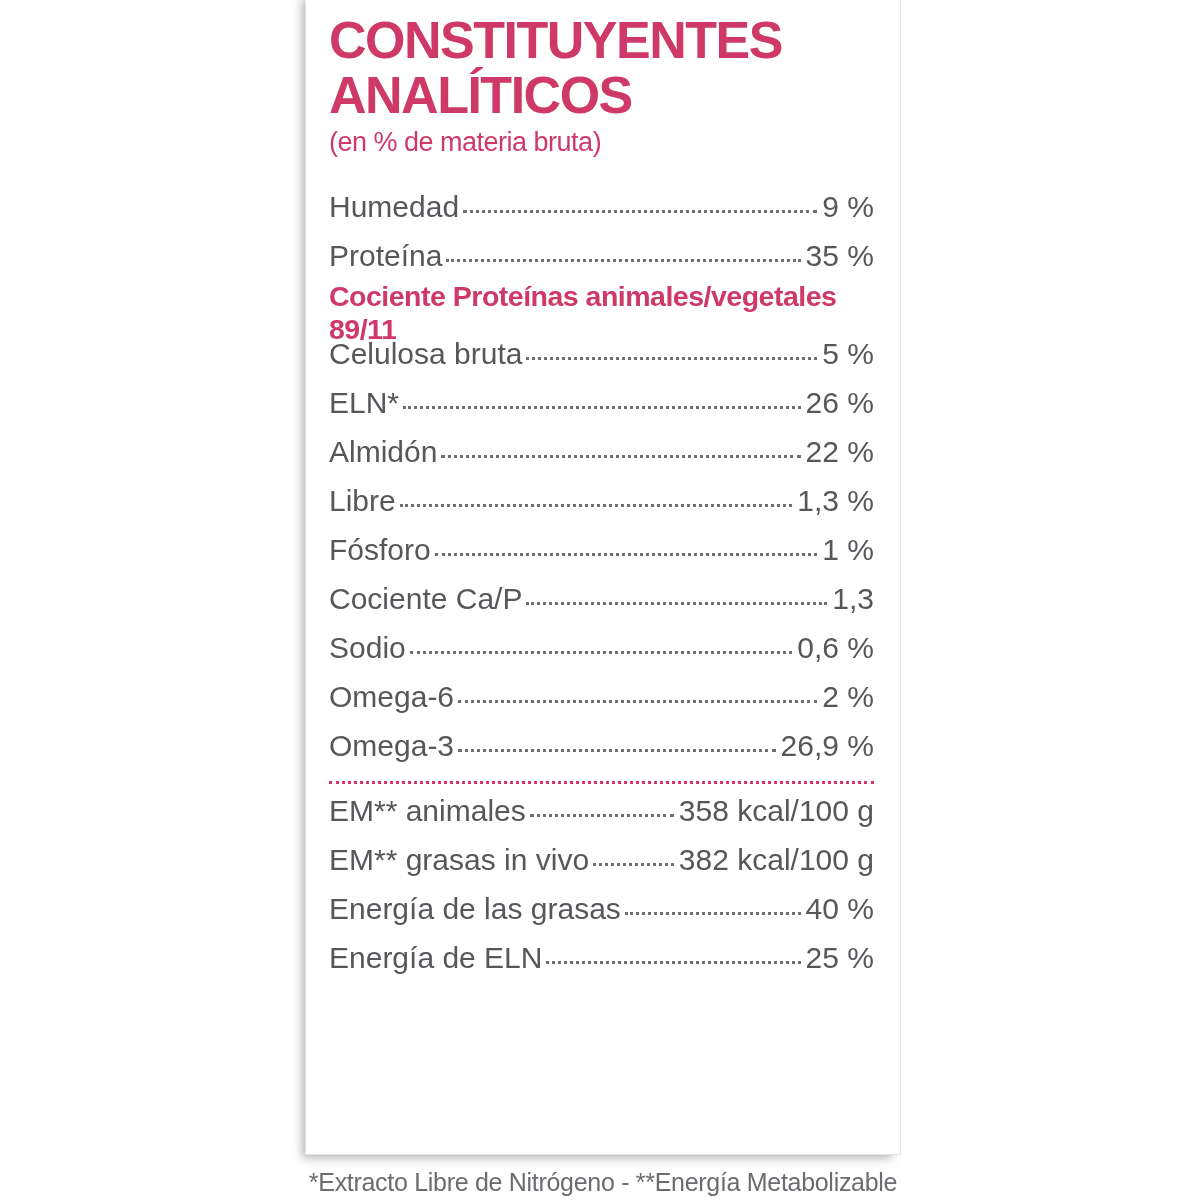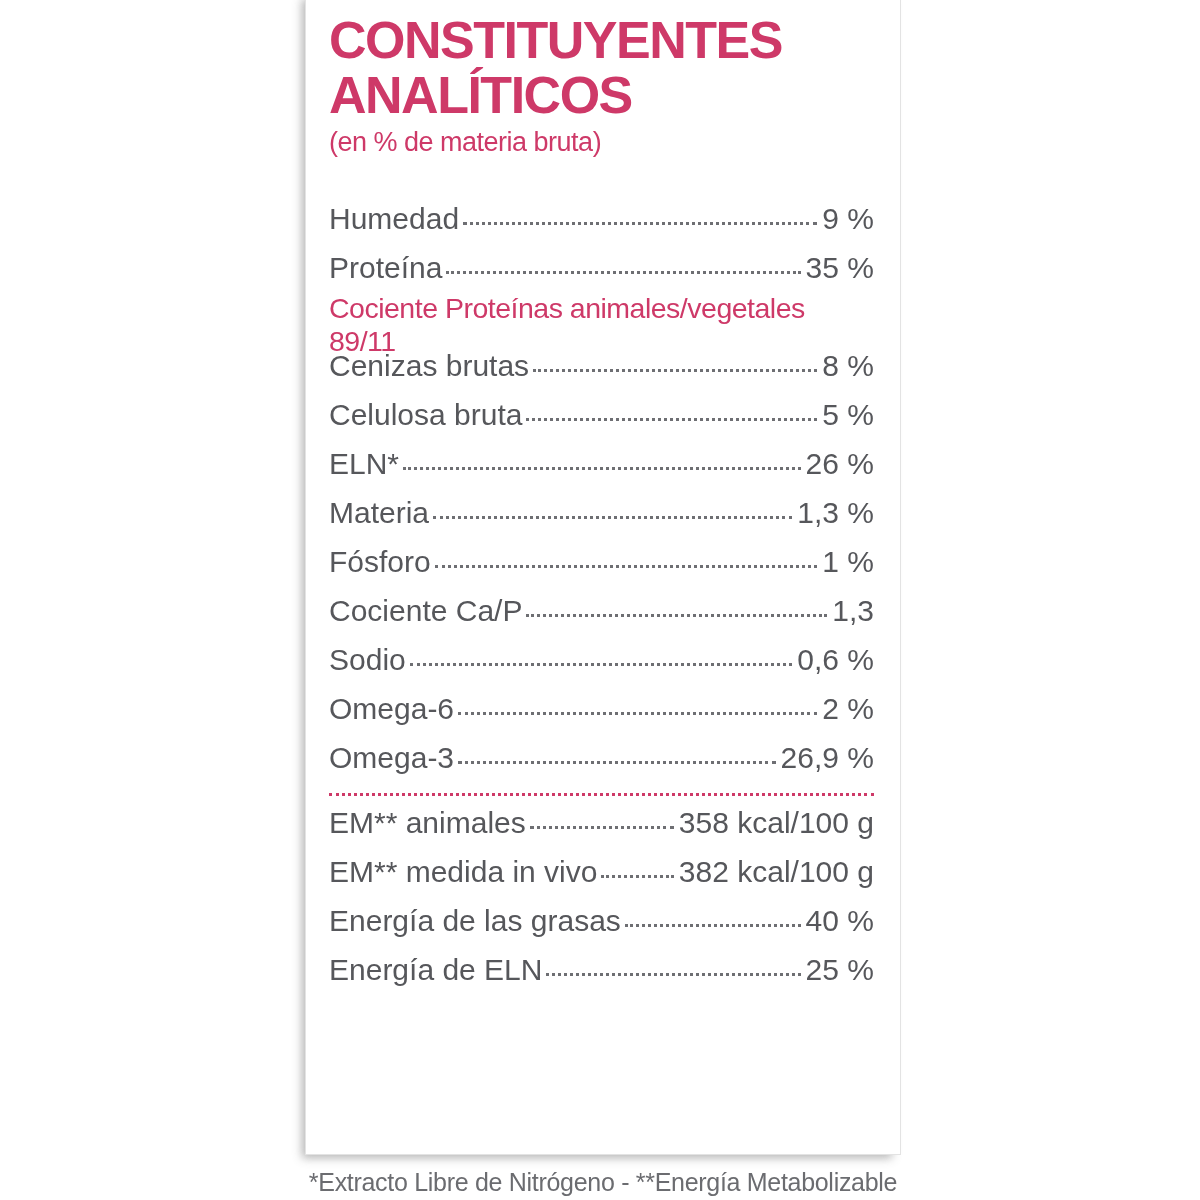--- a/index.html
+++ b/index.html
@@ -38,21 +38,21 @@
     letter-spacing: -1.5px;
   }
   .subtitle {
     margin: 4px 0 0 0;
     color: #ce3968;
     font-size: 27px;
     font-weight: 400;
     letter-spacing: -0.5px;
   }
   .rows {
-    margin-top: 36px;
+    margin-top: 24px;
   }
   .row {
     display: flex;
     align-items: flex-end;
     height: 49px;
     box-sizing: border-box;
     padding-bottom: 7px;
     color: #56575b;
     font-size: 30px;
     font-weight: 400;
@@ -67,21 +67,21 @@
     margin: 0 5px 11px 4px;
     min-width: 10px;
   }
   .row .val {
     white-space: nowrap;
     flex: 0 0 auto;
   }
   .row-highlight {
     display: block;
     color: #ce3968;
-    font-weight: 400;
+    font-weight: 700;
     font-size: 28.5px;
     letter-spacing: -0.5px;
     padding-bottom: 10px;
   }
   .divider {
     border: 0;
     border-top: 3px dotted #ce3968;
     margin: 11px 0 0 0;
     height: 0;
   }
@@ -120,36 +120,36 @@
           <span class="leader"></span>
           <span class="val">9 %</span>
         </div>
         <div class="row">
           <span class="lbl">Proteína</span>
           <span class="leader"></span>
           <span class="val">35 %</span>
         </div>
         <div class="row row-highlight">Cociente Proteínas animales/vegetales 89/11</div>
         <div class="row">
-          <span class="lbl">Cenizas brutas</span>
-          <span class="leader"></span>
-          <span class="val">8 %</span>
-        </div>
-        <div class="row">
           <span class="lbl">Celulosa bruta</span>
           <span class="leader"></span>
           <span class="val">5 %</span>
         </div>
         <div class="row">
           <span class="lbl">ELN*</span>
           <span class="leader"></span>
           <span class="val">26 %</span>
         </div>
         <div class="row">
-          <span class="lbl">Materia</span>
+          <span class="lbl">Almidón</span>
+          <span class="leader"></span>
+          <span class="val">22 %</span>
+        </div>
+        <div class="row">
+          <span class="lbl">Libre</span>
           <span class="leader"></span>
           <span class="val">1,3 %</span>
         </div>
         <div class="row">
           <span class="lbl">Fósforo</span>
           <span class="leader"></span>
           <span class="val">1 %</span>
         </div>
         <div class="row">
           <span class="lbl">Cociente Ca/P</span>
@@ -175,21 +175,21 @@
 
     <div class="divider"></div>
 
     <div class="rows rows-energy">
         <div class="row">
           <span class="lbl">EM** animales</span>
           <span class="leader"></span>
           <span class="val">358 kcal/100 g</span>
         </div>
         <div class="row">
-          <span class="lbl">EM** medida in vivo</span>
+          <span class="lbl">EM** grasas in vivo</span>
           <span class="leader"></span>
           <span class="val">382 kcal/100 g</span>
         </div>
         <div class="row">
           <span class="lbl">Energía de las grasas</span>
           <span class="leader"></span>
           <span class="val">40 %</span>
         </div>
         <div class="row">
           <span class="lbl">Energía de ELN</span>

